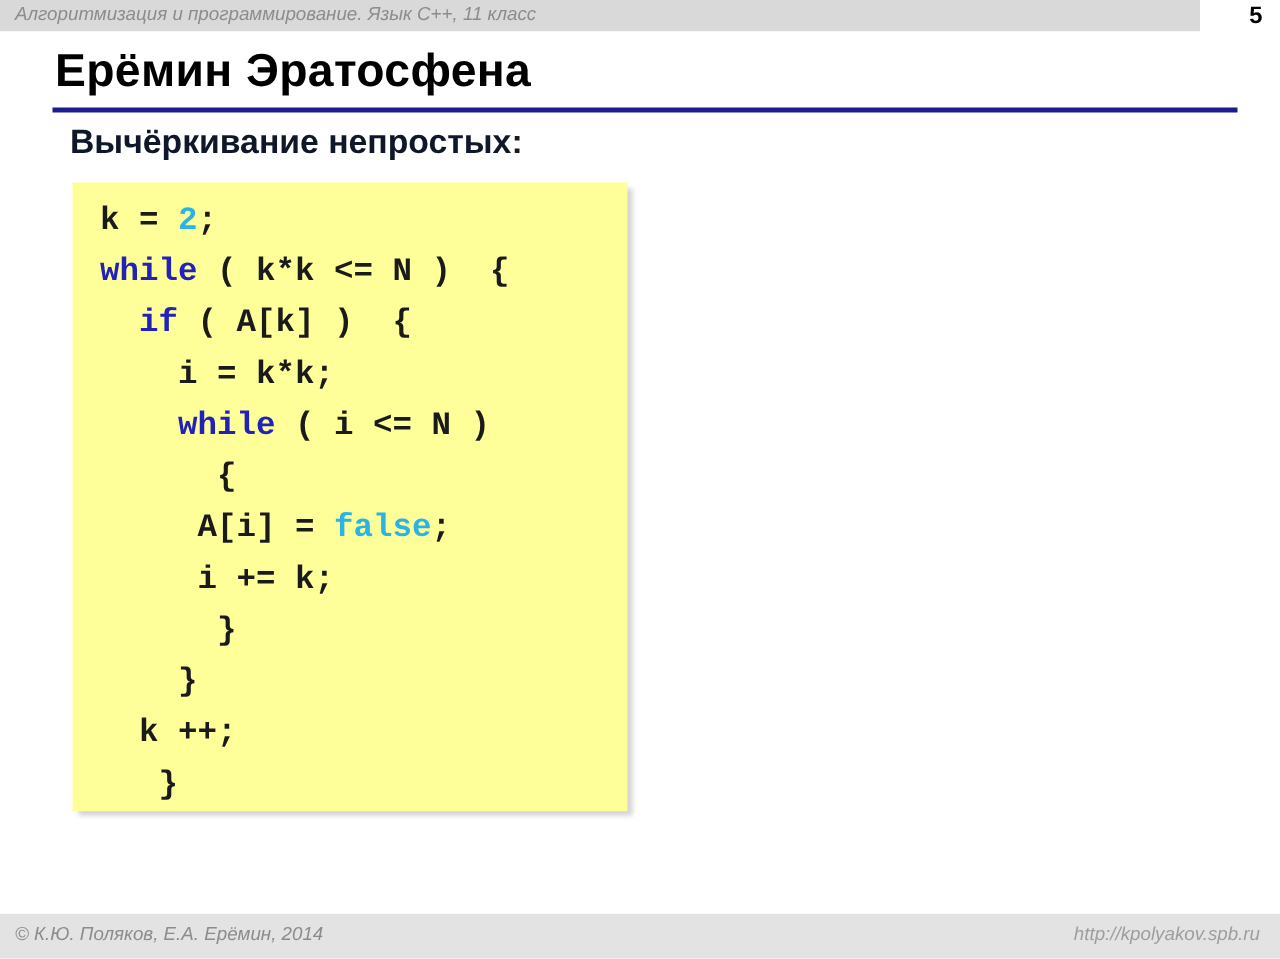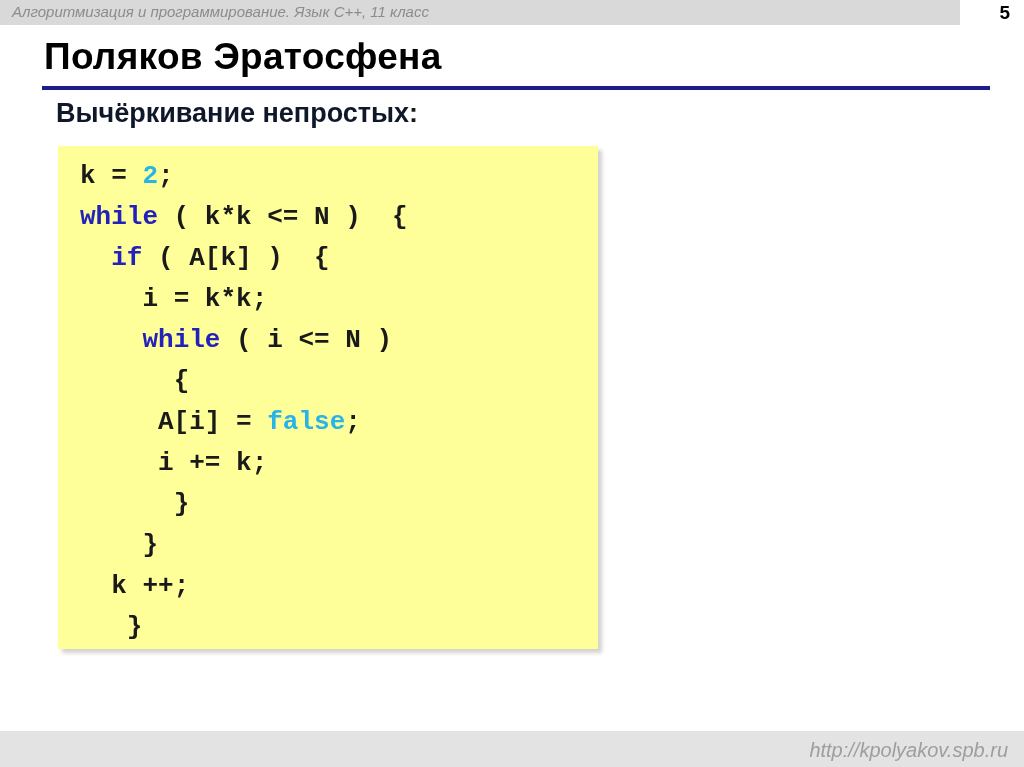--- a/index.html
+++ b/index.html
@@ -84,21 +84,21 @@
     white-space: nowrap;
   }
   #subtitle-text { color: #2e2e9e; }
   #subtitle-colon { color: #1a1a1a; }
 
   
   #code-box {
     position: absolute;
     left: 58px;
     top: 146px;
-    width: 540px;
+    width: 444px;
     height: 503px;
     background: #ffff99;
     box-shadow: 4px 4px 4px rgba(0,0,0,0.18);
   }
   #code-lines {
     position: absolute;
     left: 22px;
     top: 10px;
     font-family: "Liberation Mono", "DejaVu Sans Mono", monospace;
     font-size: 26px;
@@ -126,38 +126,39 @@
     top: 8px;
     font-size: 15px;
     font-style: italic;
     color: #8c8c8c;
     white-space: nowrap;
   }
   #footer-right {
     position: absolute;
     right: 16px;
     top: 8px;
-    font-size: 20px;
+    font-size: 15px;
     font-style: italic;
     color: #9e9e9e;
     white-space: nowrap;
   }
 </style>
 </head>
 <body>
 
 <div id="header-band" style="background: rgb(217, 217, 217);"></div>
 <div id="header-white-right"></div>
 <div id="header-title" style="color: rgb(140, 140, 140);">Алгоритмизация и программирование. Язык C++, 11 класс</div>
 <div id="slide-number">5</div>
 
-<div id="page-title">Поляков Эратосфена</div>
+<div id="page-title">Ерёмин Эратосфена</div>
 <div id="title-rule" style="background: rgb(28, 28, 140);"></div>
 
 <div id="subtitle-row"><span id="subtitle-text" style="color: #0f172a;">Вычёркивание непростых</span><span id="subtitle-colon">:</span></div>
 
 <div id="code-box" style="background: rgb(255, 255, 153);">
   <div id="code-lines" style="color: rgb(26, 26, 26);"><div class="code-line"><span>k = </span><span class="lit" style="color: rgb(40, 180, 230);">2</span><span>;</span></div><div class="code-line"><span class="kw" style="color: rgb(34, 34, 187);">while</span><span> ( k*k &lt;= N )  {</span></div><div class="code-line"><span>  </span><span class="kw" style="color: rgb(34, 34, 187);">if</span><span> ( A[k] )  {</span></div><div class="code-line"><span>    </span><span>i = k*k;</span></div><div class="code-line"><span>    </span><span class="kw" style="color: rgb(34, 34, 187);">while</span><span> ( i &lt;= N )</span></div><div class="code-line"><span>      </span><span>{</span></div><div class="code-line"><span>     </span><span>A[i] = </span><span class="lit" style="color: rgb(40, 180, 230);">false</span><span>;</span></div><div class="code-line"><span>     </span><span>i += k;</span></div><div class="code-line"><span>      </span><span>}</span></div><div class="code-line"><span>    </span><span>}</span></div><div class="code-line"><span>  </span><span>k ++;</span></div><div class="code-line"><span>   </span><span>}</span></div></div>
 </div>
 
 <div id="footer-band" style="background: rgb(227, 227, 227);">
+  <div id="footer-left">© К.Ю. Поляков, Е.А. Ерёмин, 2014</div>
   <div id="footer-right">http://kpolyakov.spb.ru</div>
 </div>
 
 </body></html>

